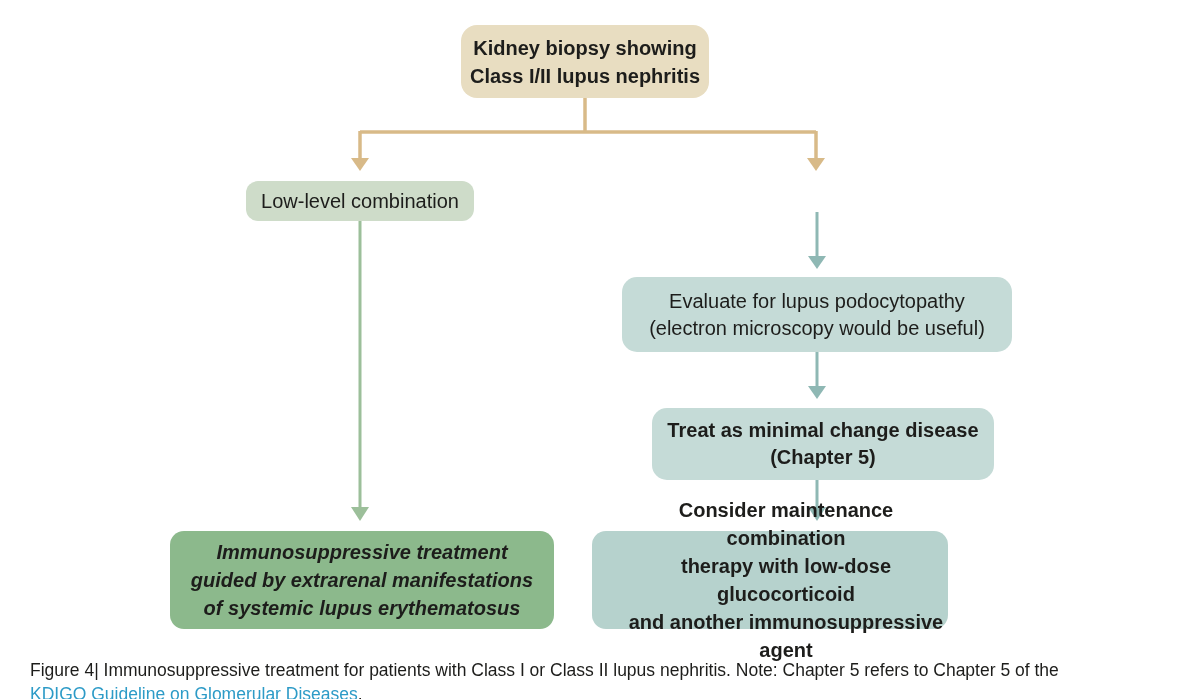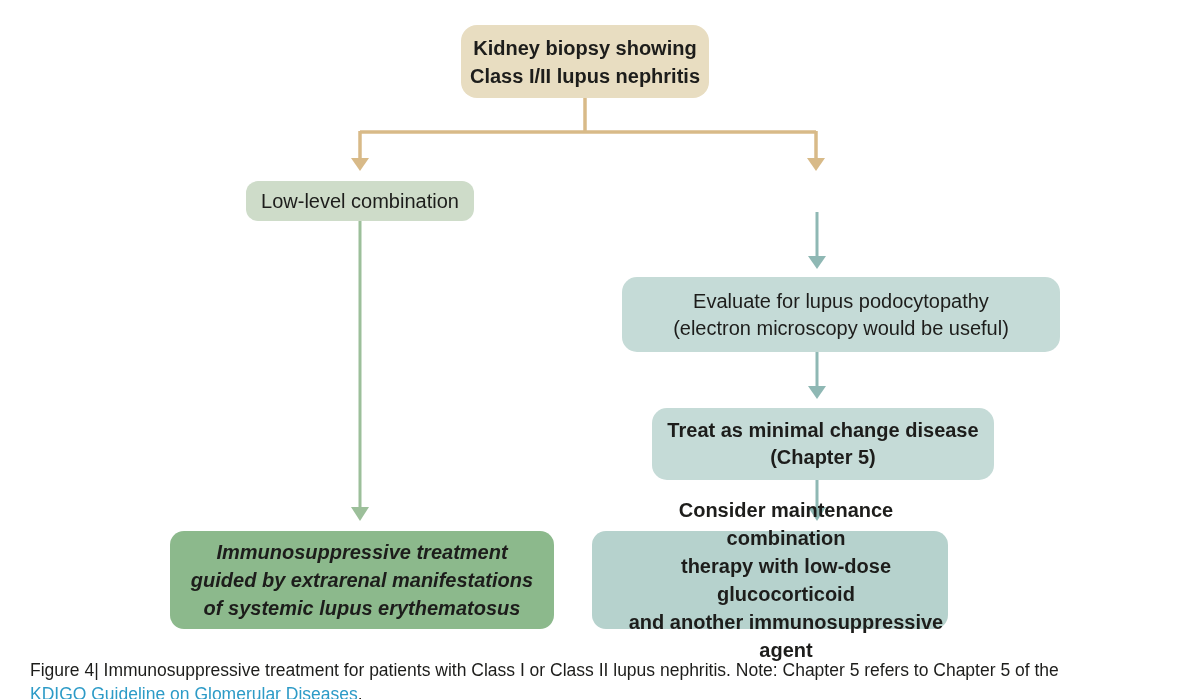--- a/index.html
+++ b/index.html
@@ -44,21 +44,21 @@
     left: 246px; top: 172px; width: 228px; height: 40px;
     background: var(--condition-left-box, #cedcc9);
     border-radius: 12px;
   }
   .cond-right {
     left: 708px; top: 172px; width: 218px; height: 40px;
     background: var(--condition-right-box, #c5dbd7);
     border-radius: 12px;
   }
   .step1-box {
-    left: 622px; top: 268px; width: 438px; height: 75px;
+    left: 622px; top: 268px; width: 390px; height: 75px;
     background: var(--condition-right-box, #c5dbd7);
     border-radius: 15px;
   }
   .step2-box {
     left: 652px; top: 399px; width: 342px; height: 72px;
     background: var(--condition-right-box, #c5dbd7);
     border-radius: 15px;
     font-weight: bold;
   }
   .outcome-left {

